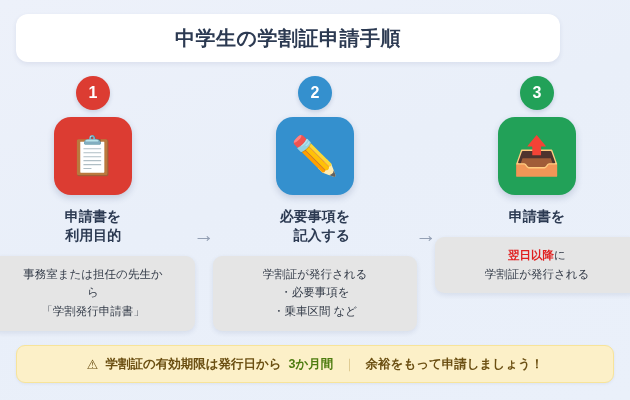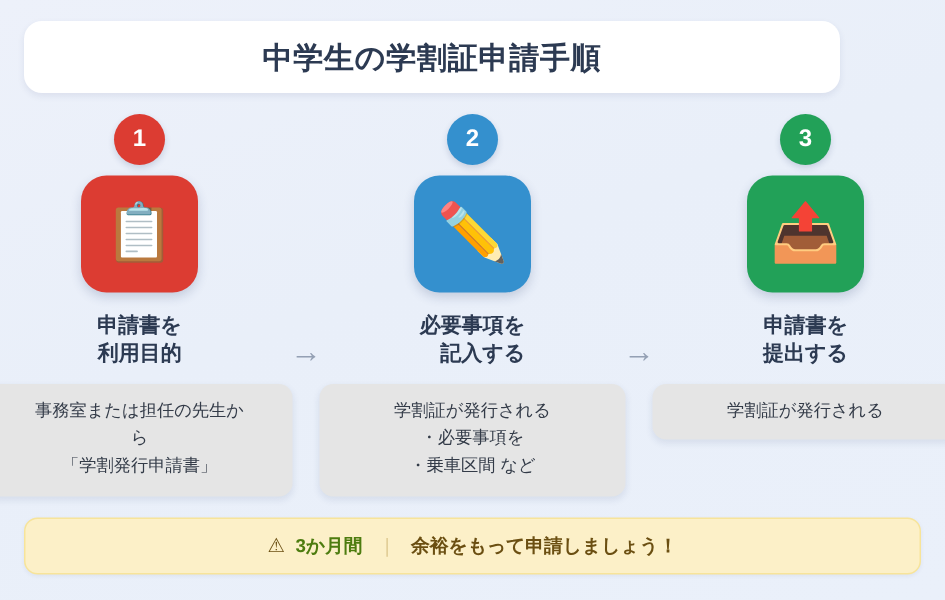--- a/index.html
+++ b/index.html
@@ -194,29 +194,30 @@
 
   <div class="step-col">
     <div class="badge" style="background:#22a158;">
       <span>3</span>
     </div>
     <div class="tile" style="background:#22a158;">
       <span class="tile-glyph">📤</span>
     </div>
     <div class="step-label">
       <div>申請書を</div>
-      <div>提出する</div>
     </div>
     <div class="detail-card">
+      <div><span class="hl">翌日以降</span><span>に</span></div>
       <div>学割証が発行される</div>
     </div>
   </div>
 
 </div>
 
 <div class="footer">
   <div class="footer-inner">
     <span class="warn">⚠</span>
+    <span>学割証の有効期限は発行日から</span>
     <span class="hl">3か月間</span>
     <span class="footer-sep">｜</span>
     <span>余裕をもって申請しましょう！</span>
   </div>
 </div>
 
 </body></html>

